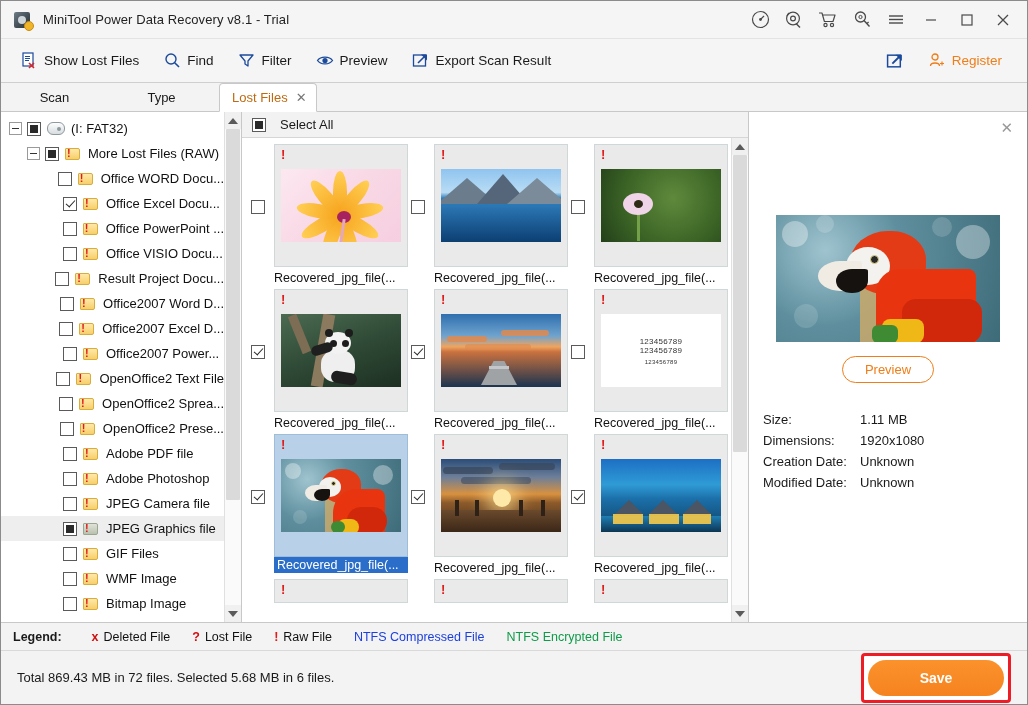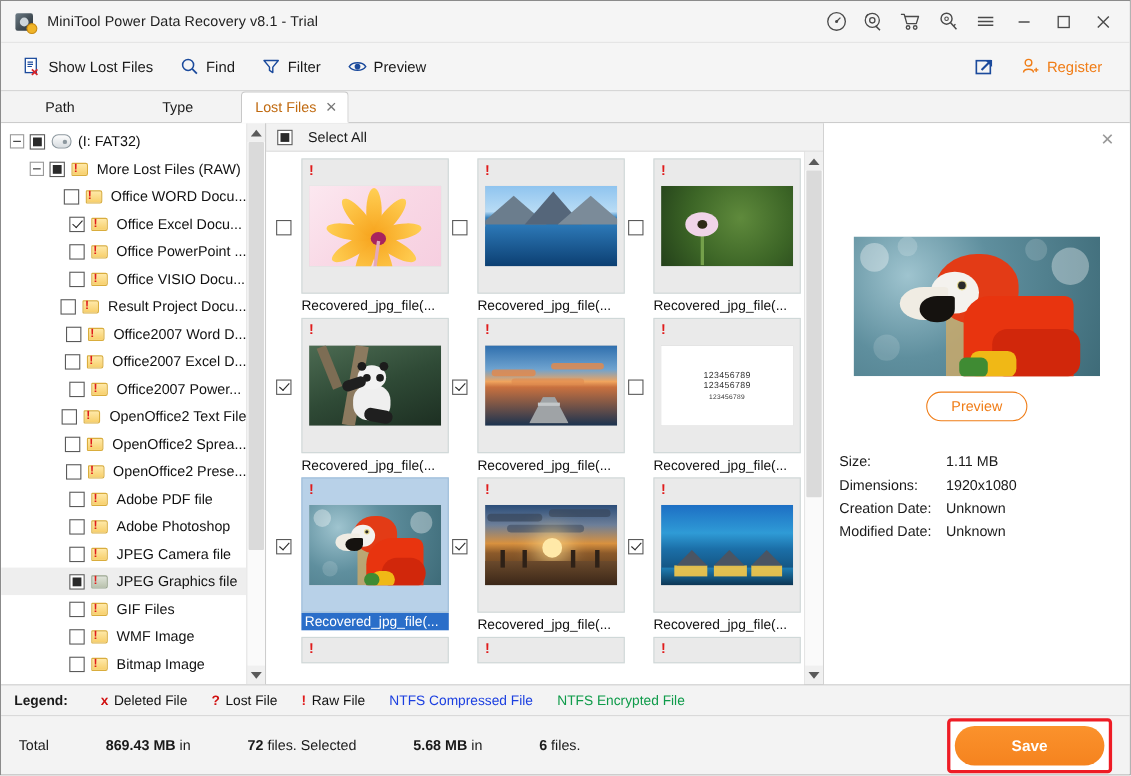--- a/index.html
+++ b/index.html
@@ -385,21 +385,21 @@
 
   
   .footer {
     height: 54px; flex: 0 0 54px;
     background: #f3f3f3;
     border-top: 1px solid #d9d9d9;
     display: flex; align-items: center;
     padding: 0 16px;
   }
   .status { font-size: 13px; color: #1a1a1a; }
-  .status b { font-weight: bold; margin-left: 48px; }
+  .status b { font-weight: normal; }
   .footer-spacer { flex: 1 1 auto; }
   .btn-back {
     width: 120px; height: 36px;
     border: 1px solid #bcbcbc; border-radius: 18px;
     background: #fbfbfb; color: #333; font-size: 13.5px;
     display: flex; align-items: center; justify-content: center;
     margin-right: 18px;
   }
   .save-wrap {
     border: 3px solid #ee1c25; padding: 4px;
@@ -517,20 +517,30 @@
     </div>
     <div class="tbtn">
       <span class="ico">
         <svg width="18" height="17" viewBox="0 0 18 17">
             <path d="M1.5 8.5 C4.5 4, 13.5 4, 16.5 8.5 C13.5 13, 4.5 13, 1.5 8.5 Z" fill="none" stroke="#1b4a9c" stroke-width="1.3"></path>
             <circle cx="9" cy="8.5" r="2.6" fill="#1b4a9c"></circle>
           </svg>
       </span>
       <span class="lbl">Preview</span>
     </div>
+    <div class="tbtn">
+      <span class="ico">
+        <svg width="17" height="17" viewBox="0 0 17 17">
+            <rect x="1.5" y="3" width="12" height="11" fill="none" stroke="#1b4a9c" stroke-width="1.3"></rect>
+            <path d="M6 11 L13.5 3.5" stroke="#1b4a9c" stroke-width="1.6"></path>
+            <path d="M9 2.5 H15 V8.5 Z" fill="#1b4a9c"></path>
+          </svg>
+      </span>
+      <span class="lbl">Export Scan Result</span>
+    </div>
     <div class="tb-spacer"></div>
     <div class="tbtn">
       <span class="ico">
         <svg width="18" height="18" viewBox="0 0 17 17">
             <rect x="1.5" y="3" width="12" height="11" fill="none" stroke="#1b4a9c" stroke-width="1.4"></rect>
             <path d="M6 11 L13.5 3.5" stroke="#1b4a9c" stroke-width="1.8"></path>
             <path d="M9 2.5 H15 V8.5 Z" fill="#1b4a9c"></path>
           </svg>
       </span>
     </div>
@@ -540,21 +550,21 @@
             <circle cx="7" cy="5" r="3" fill="none" stroke="#f07d17" stroke-width="1.3"></circle>
             <path d="M2.5 14 C2.5 10, 11.5 10, 11.5 14" fill="none" stroke="#f07d17" stroke-width="1.3"></path>
             <path d="M12 11.5 H16 M14 9.5 V13.5" stroke="#f07d17" stroke-width="1.2"></path>
           </svg>
       </span>
       <span class="lbl">Register</span>
     </div>
   </div>
 
   <div class="tabrow">
-    <div class="colhead">Path</div>
+    <div class="colhead">Scan</div>
     <div class="colhead">Type</div>
     <div class="tab">
       <span class="tab-label">Lost Files</span>
       <span class="tab-close">✕</span>
     </div>
   </div>
 
   <div class="body">
 
     <div class="tree-pane">

